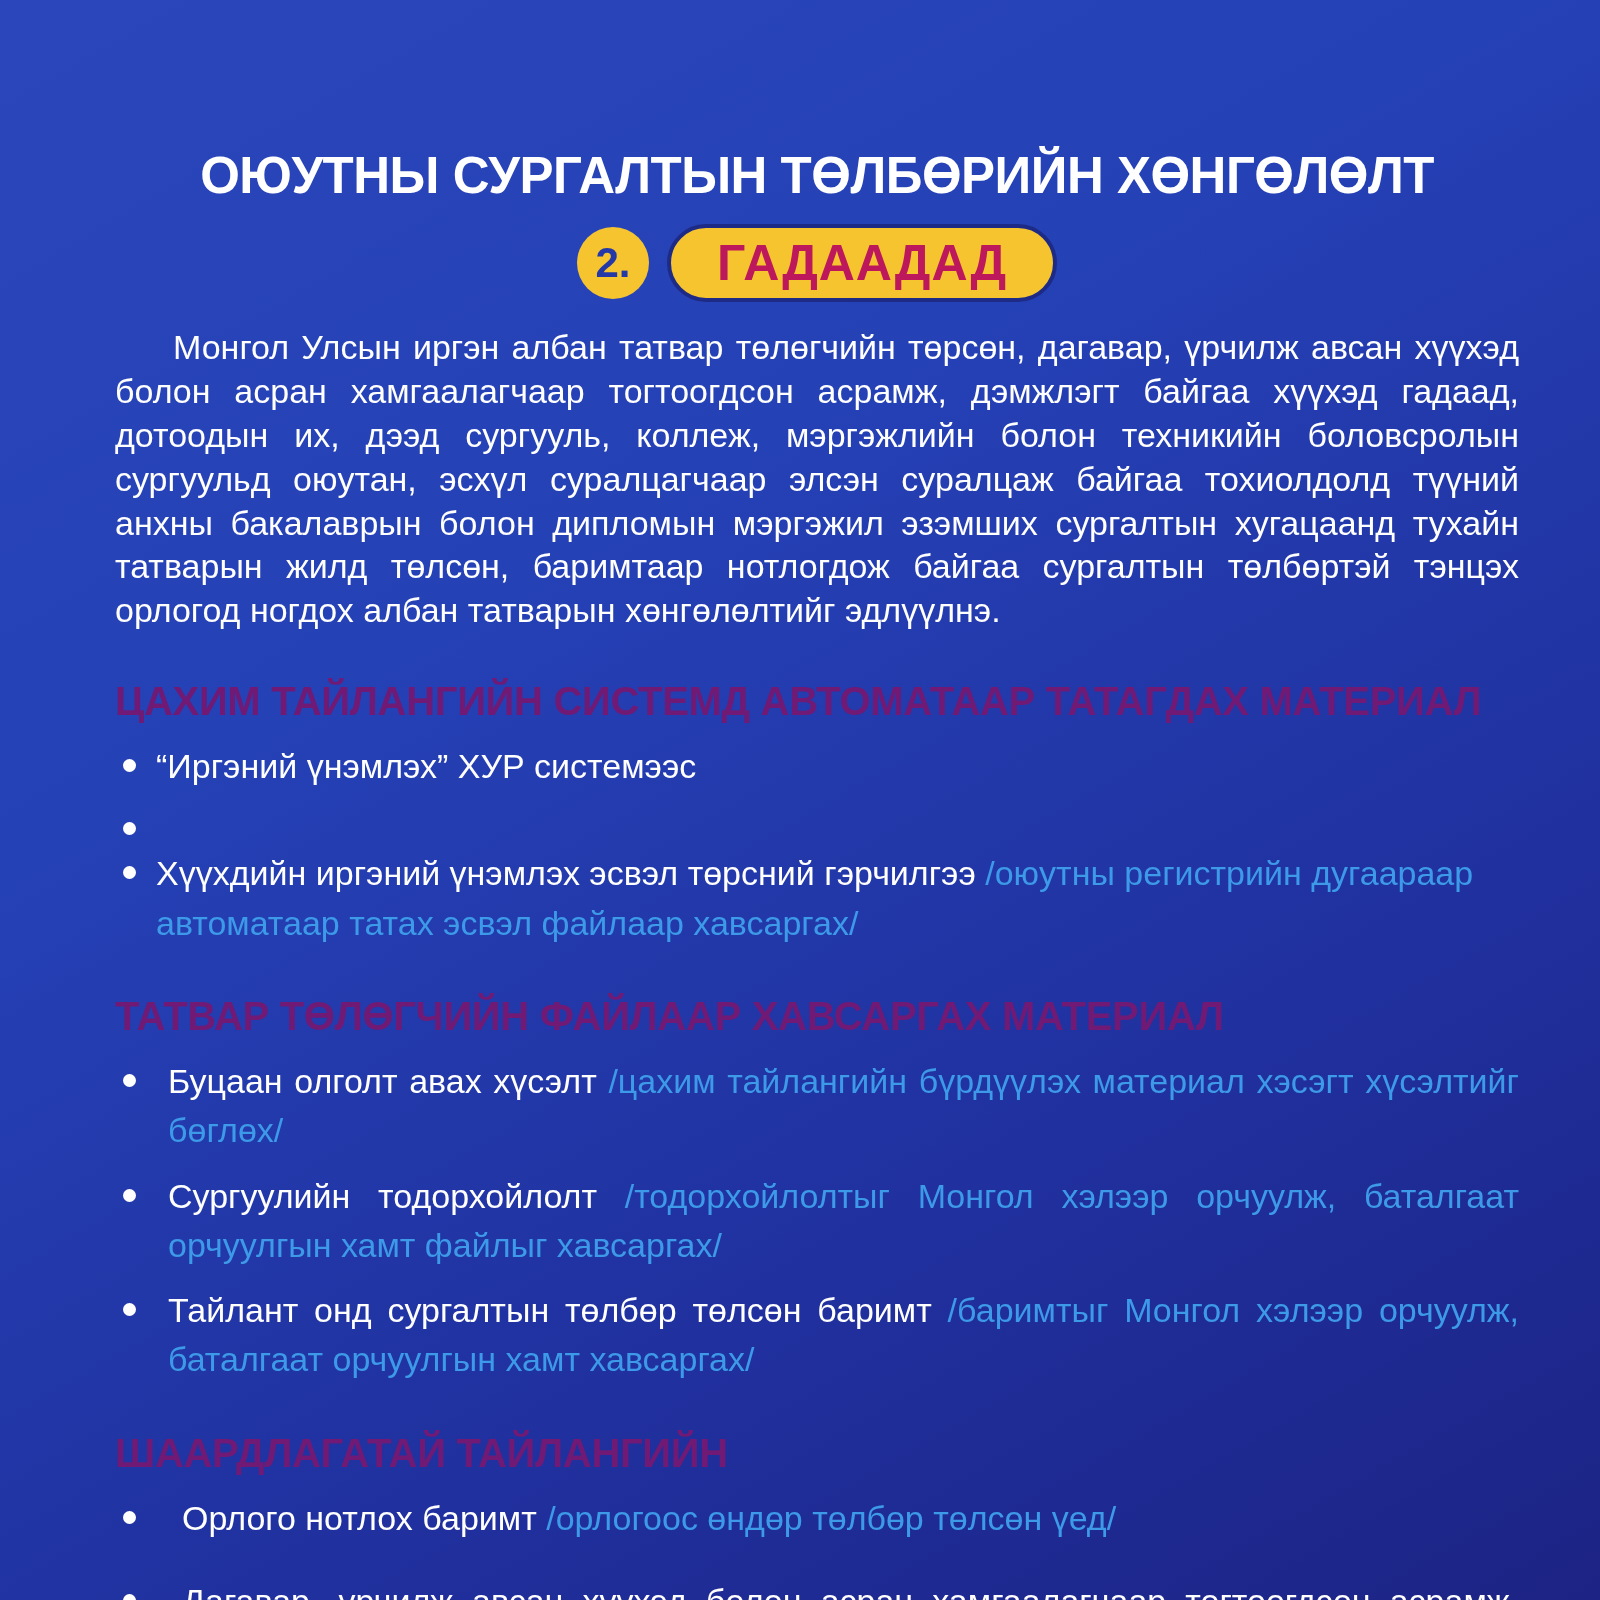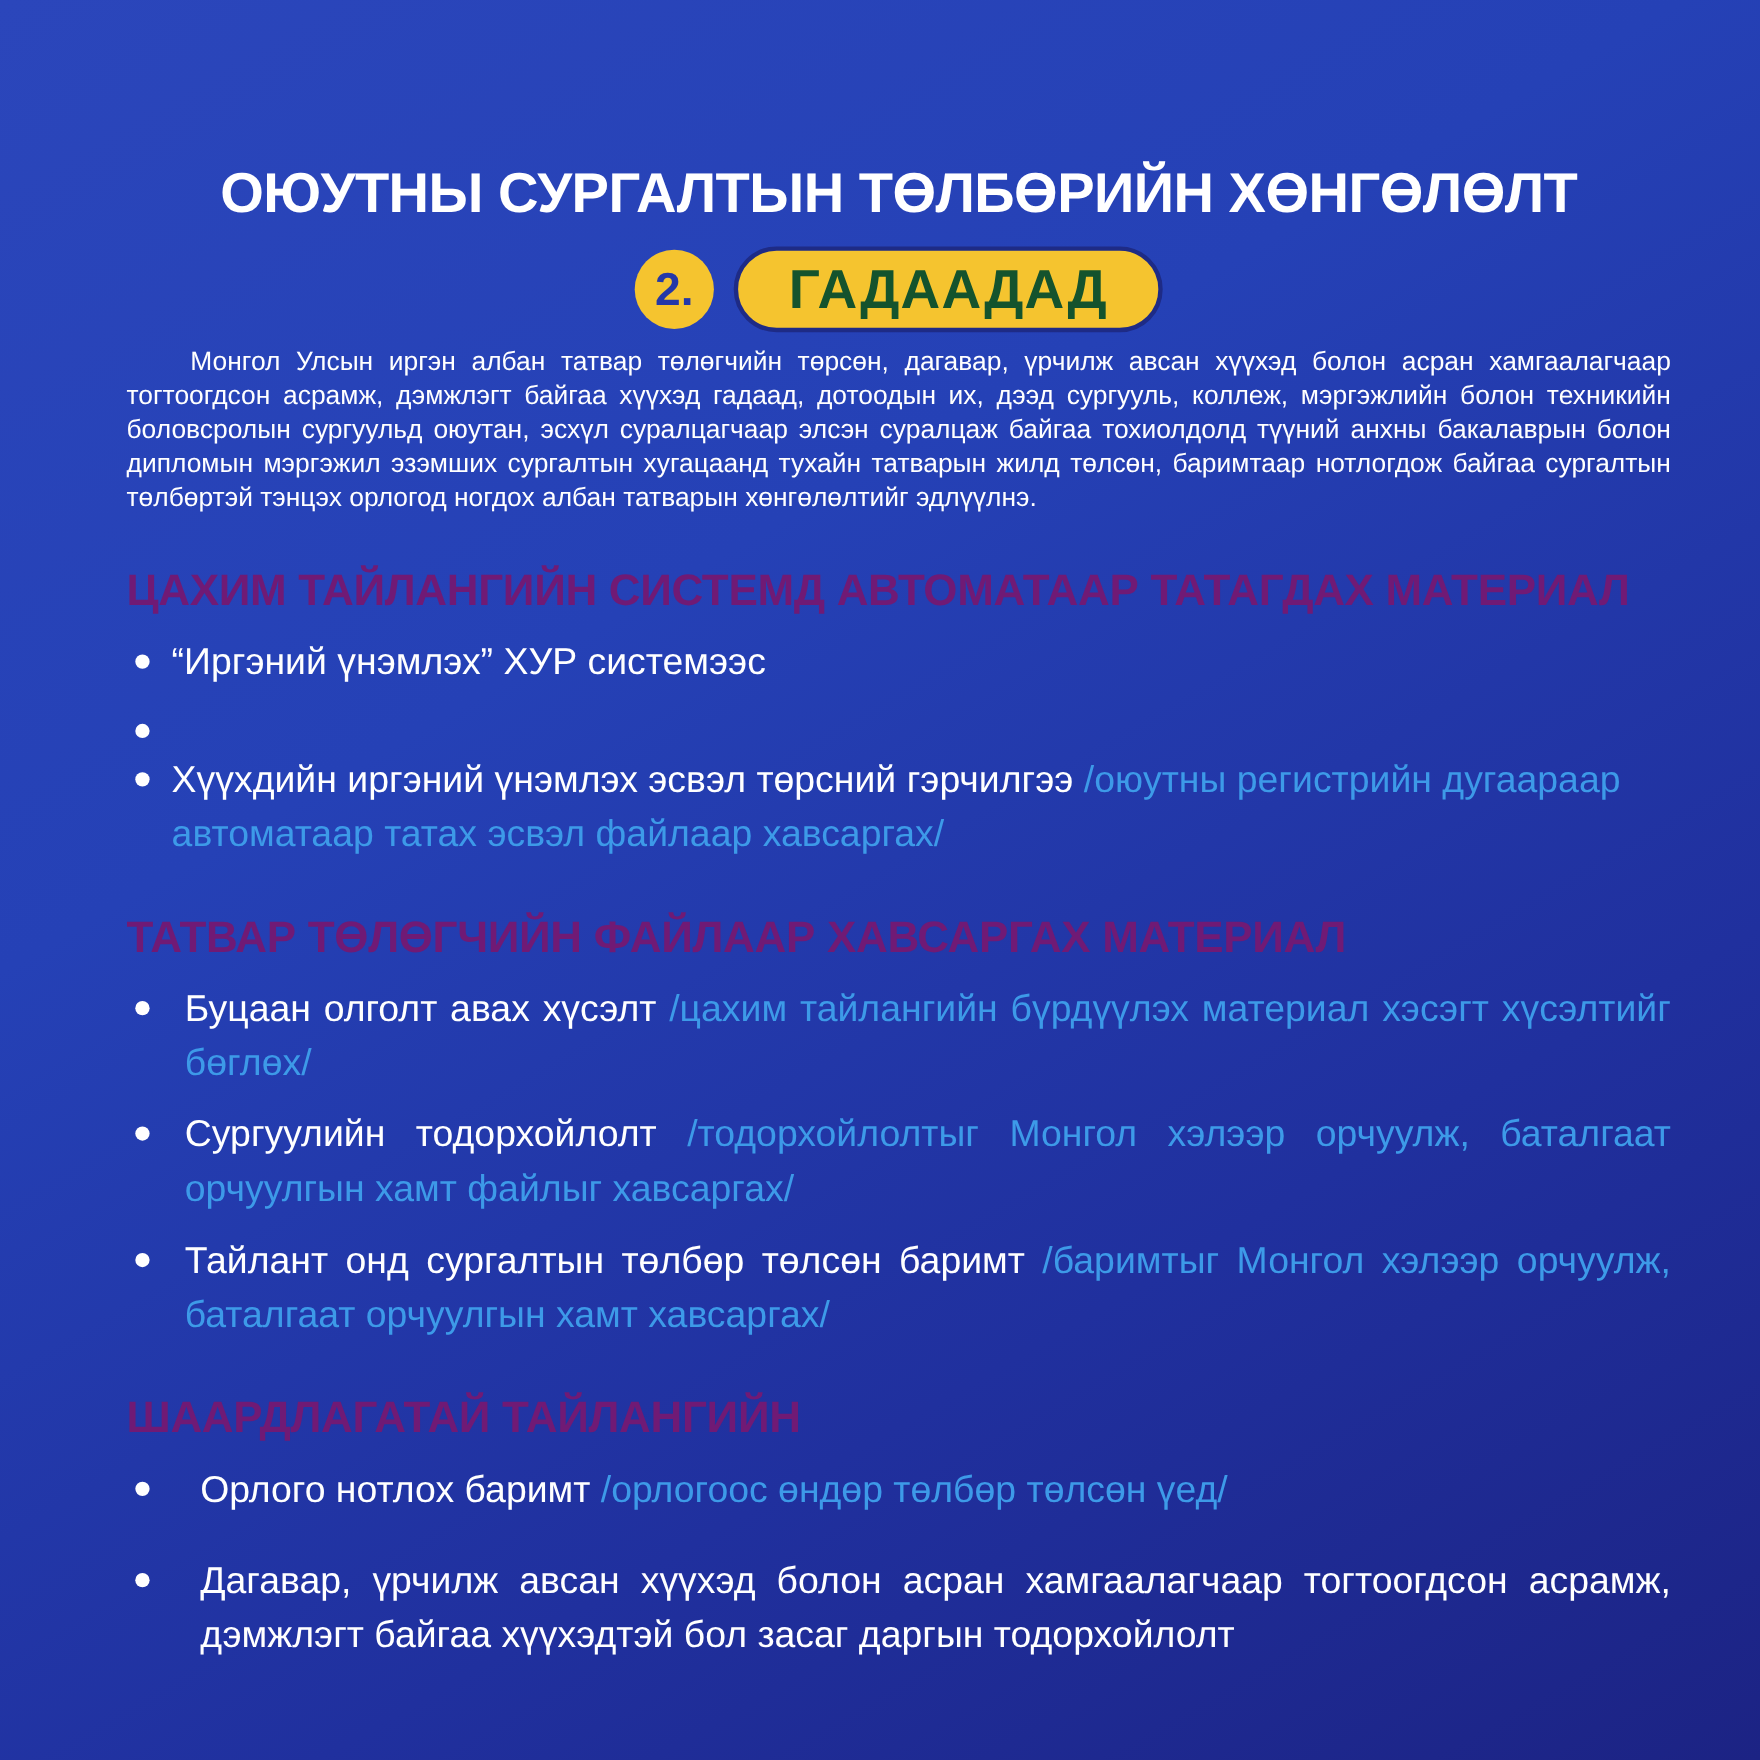--- a/index.html
+++ b/index.html
@@ -50,32 +50,32 @@
     align-items: center;
     justify-content: center;
     box-sizing: border-box;
   }
   .badge-pill {
     height: 78px;
     padding: 0 46px;
     border-radius: 40px;
     background: #f5c42f;
     border: 4px solid #1e2b86;
-    color: #14532d;
+    color: #be185d;
     font-size: 50px;
     font-weight: 700;
     letter-spacing: 1px;
     display: flex;
     align-items: center;
     justify-content: center;
     box-sizing: border-box;
   }
   .intro {
-    margin-top: 12px;
-    font-size: 24px;
+    margin-top: 24px;
+    font-size: 34px;
     line-height: 1.29;
     text-align: justify;
     text-indent: 58px;
     color: #ffffff;
   }
   .section { margin-top: 46px; }
   .section-heading {
     font-size: 40px;
     font-weight: 700;
     letter-spacing: -0.3px;

